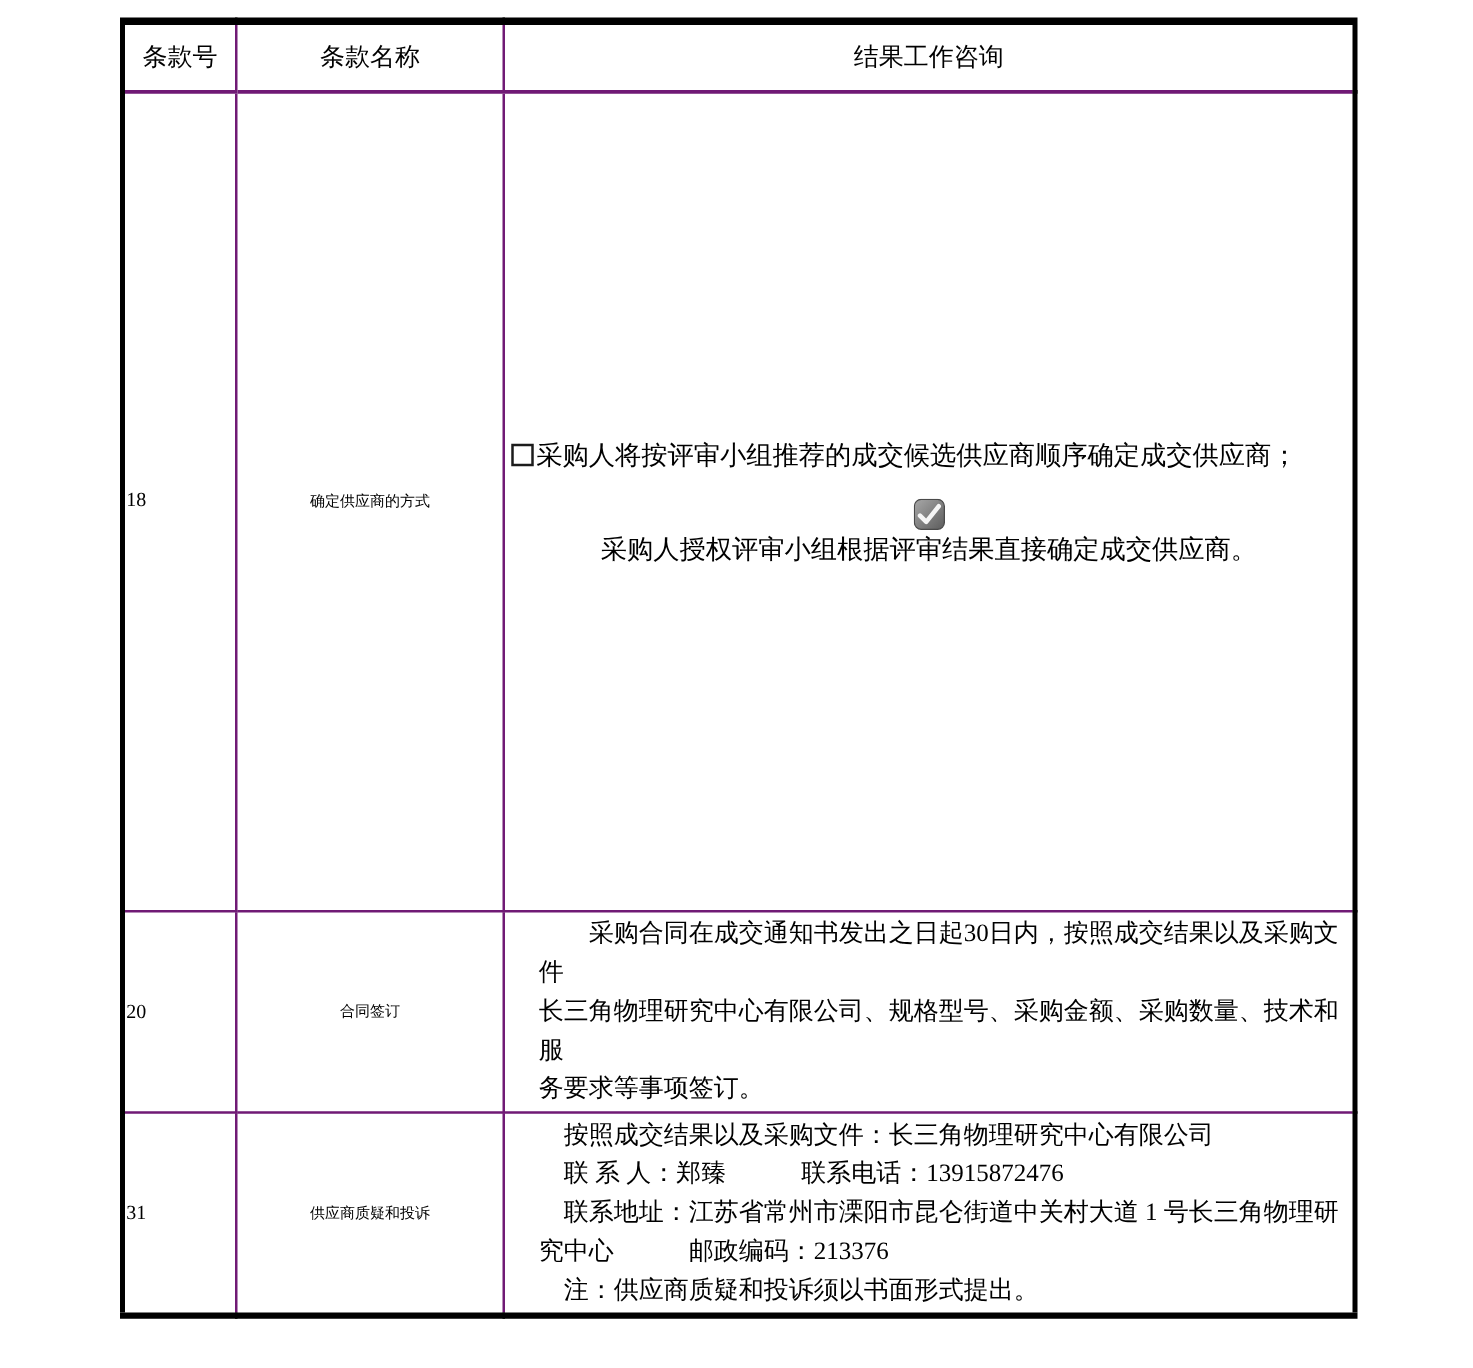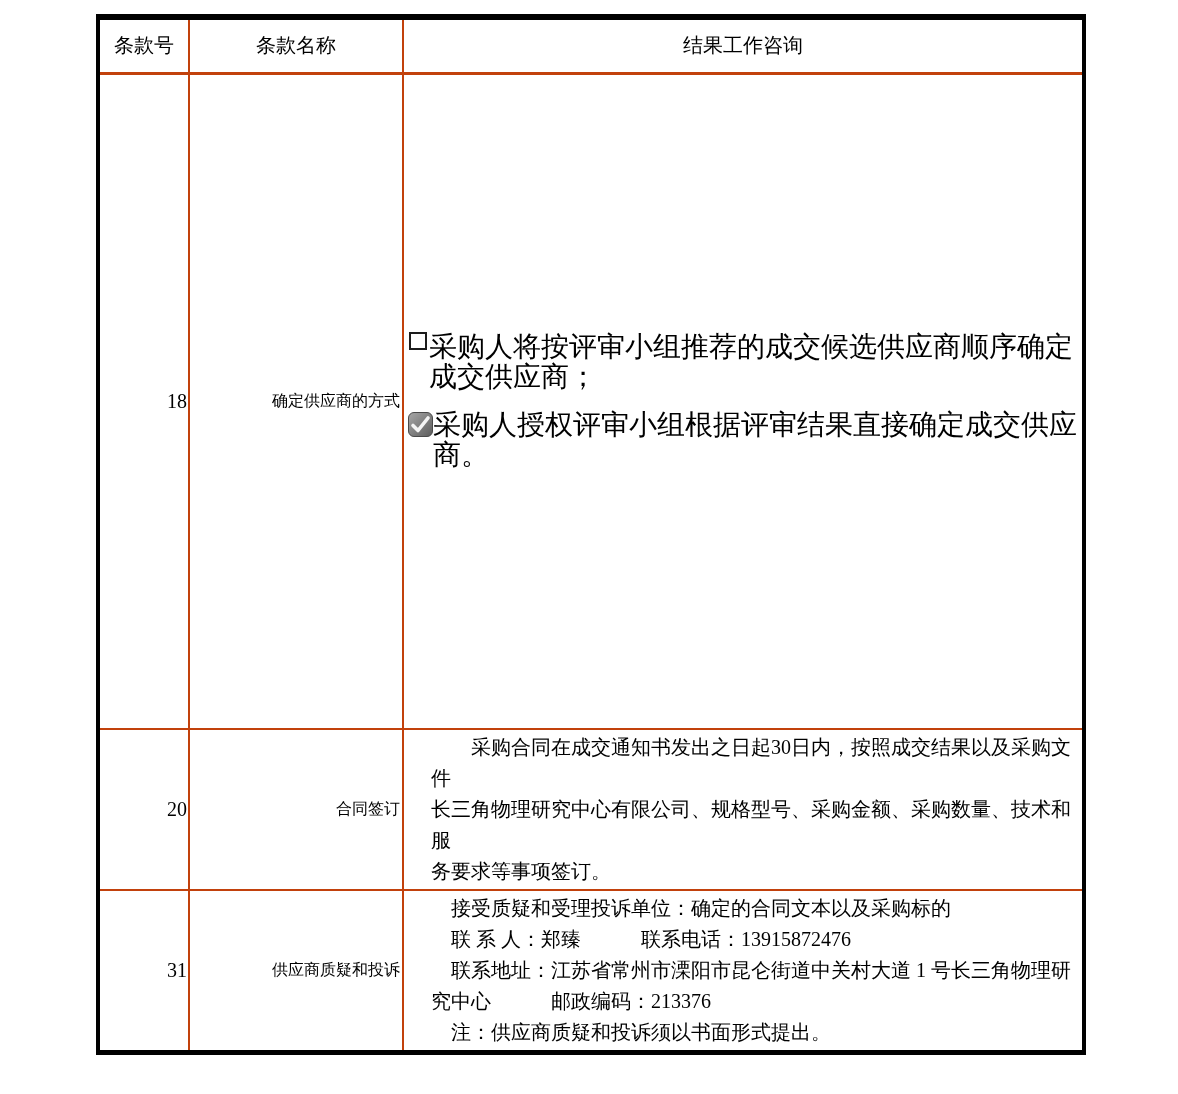--- a/index.html
+++ b/index.html
@@ -13,44 +13,44 @@
   table.doc-table {
     position:absolute; left:96px; top:14px;
     width:986px;
     border-collapse:collapse;
     table-layout:fixed;
     border:4px solid #000;
     border-top-width:6px;
     border-bottom-width:5px;
   }
   .doc-table th, .doc-table td {
-    border:2px solid #c2410c;
+    border:2px solid #701a75;
     box-sizing:border-box;
     overflow:hidden;
   }
   .doc-table th {
     font-weight:normal;
     font-size:20px;
     text-align:center;
     vertical-align:middle;
     border-bottom-width:3px;
   }
-  .c-no   { text-align:right; vertical-align:middle; font-size:20px; }
-  .c-name { text-align:right; vertical-align:middle; font-size:16px; padding:16px 2px; }
+  .c-no   { text-align:left; vertical-align:middle; font-size:16px; }
+  .c-name { text-align:center; vertical-align:middle; font-size:12px; padding:16px 2px; }
   .c-desc { vertical-align:middle; font-size:20px; padding:2px 4px; }
   .line   { white-space:pre-wrap; line-height:31px;margin-left:23px; }
   .name-line { line-height:29px; }
 
   
   .option-line {
-    display:flex; 
-    font-size:28px; line-height:30px;
+    display:flex; align-items:center;
+    font-size:21px; line-height:30px;
     white-space:pre-wrap;
   }
-  .option-line + .option-line { margin-top:18px; }
+  .option-line + .option-line { margin-top:18px;flex-direction:column; }
   .box-empty {
     display:inline-block; flex-shrink:0;
     width:18px; height:18px;
     border:2px solid #1c1c1c;
     box-sizing:border-box;
     margin:0 2px 0 1px;
     background:#fff;
   }
   .box-checked {
     display:inline-block; flex-shrink:0;
@@ -107,21 +107,21 @@
         <div class="line">长三角物理研究中心有限公司、规格型号、采购金额、采购数量、技术和服</div>
         <div class="line">务要求等事项签订。</div>
       </td>
     </tr>
 
 
     <tr style="height:158px">
       <td class="c-no">31</td>
       <td class="c-name">供应商质疑和投诉</td>
       <td class="c-desc">
-        <div class="line">　接受质疑和受理投诉单位：确定的合同文本以及采购标的</div>
+        <div class="line">　按照成交结果以及采购文件：长三角物理研究中心有限公司</div>
         <div class="line">　联 系 人：郑臻　　　联系电话：13915872476</div>
         <div class="line">　联系地址：江苏省常州市溧阳市昆仑街道中关村大道 1 号长三角物理研</div>
         <div class="line">究中心　　　邮政编码：213376</div>
         <div class="line">　注：供应商质疑和投诉须以书面形式提出。</div>
       </td>
     </tr>
 
   </tbody>
     </table>
 </div>

